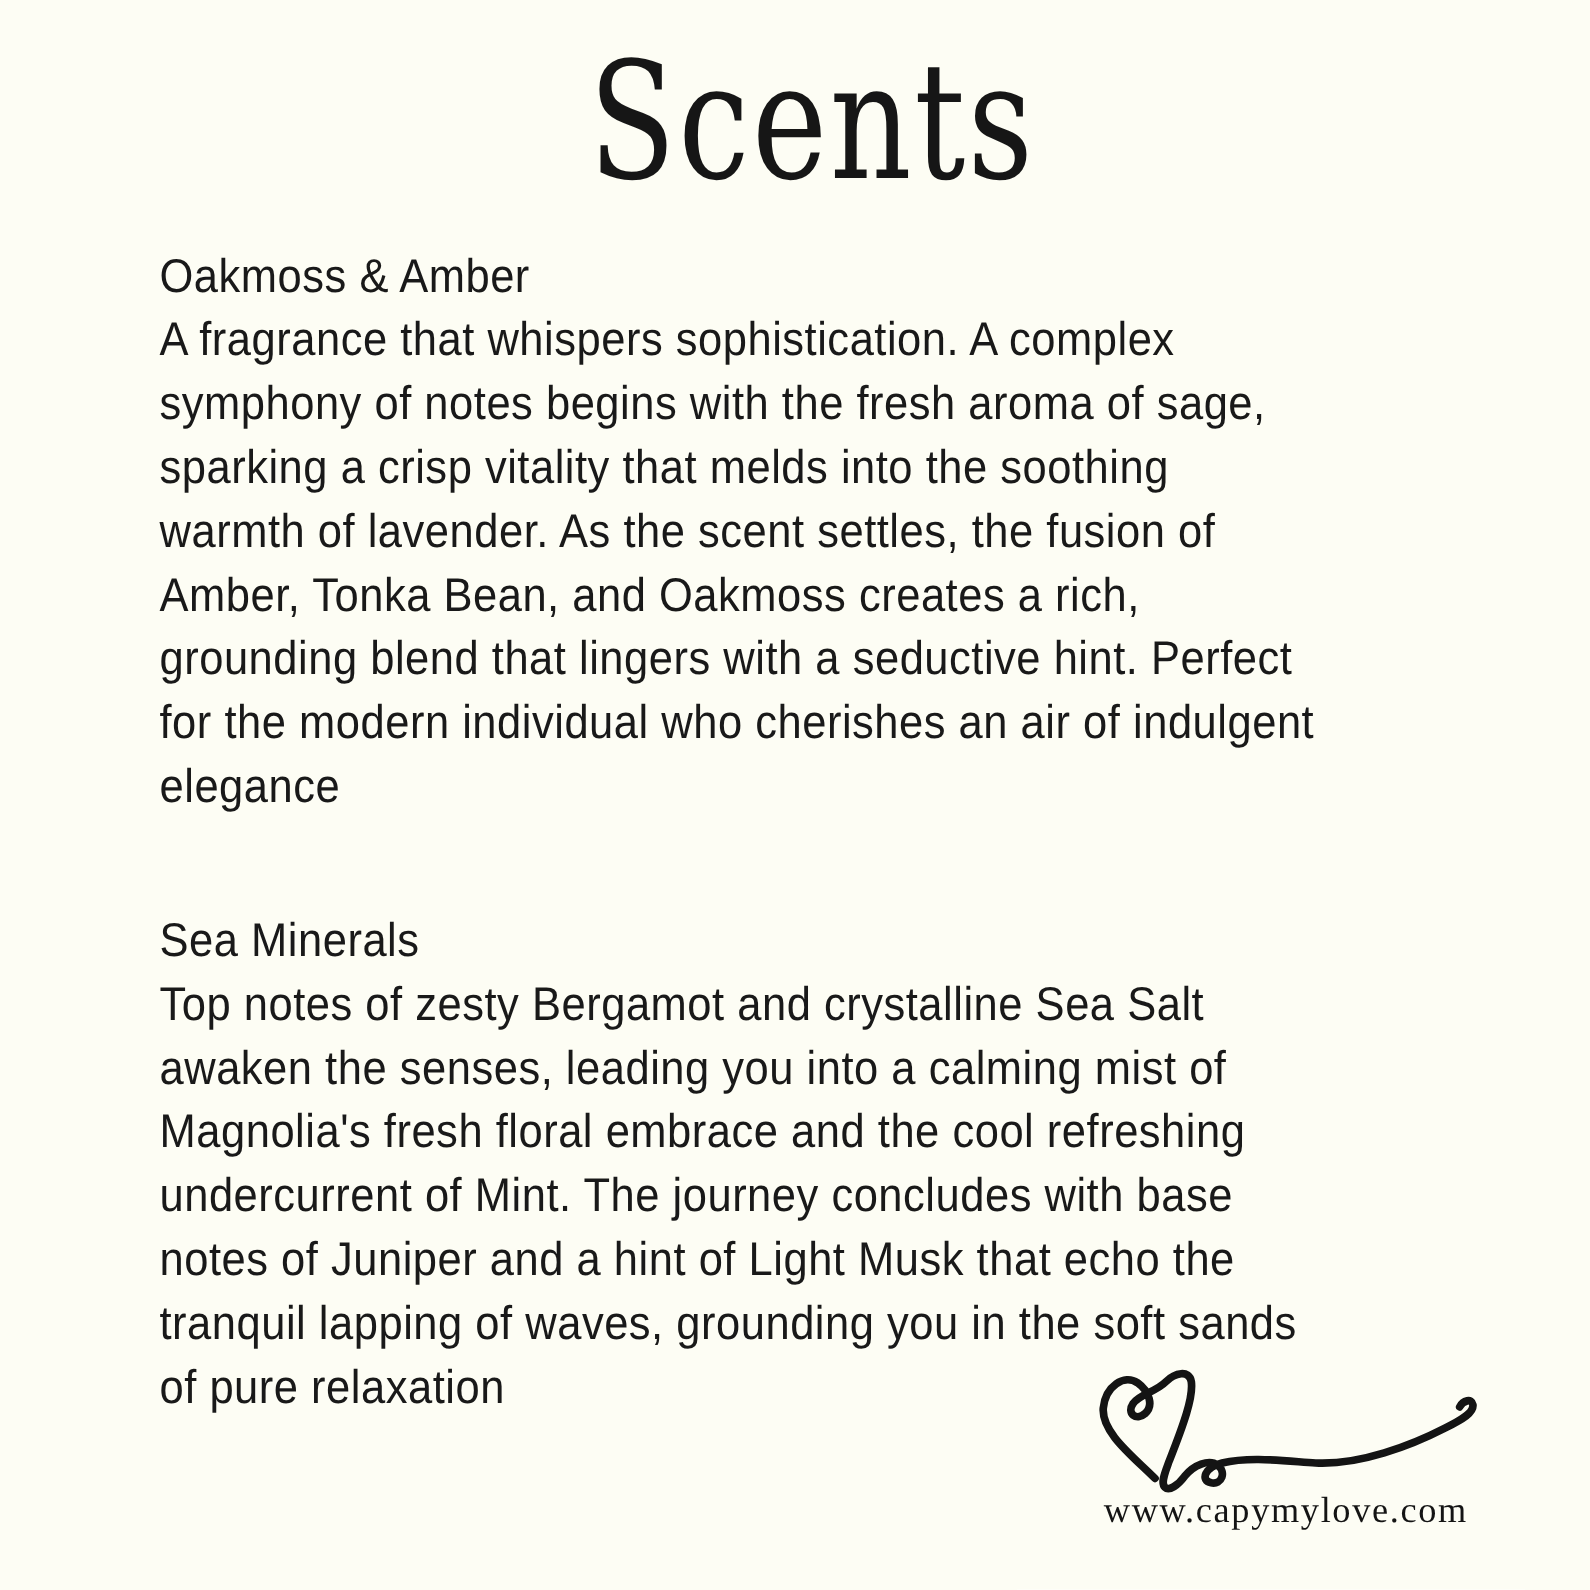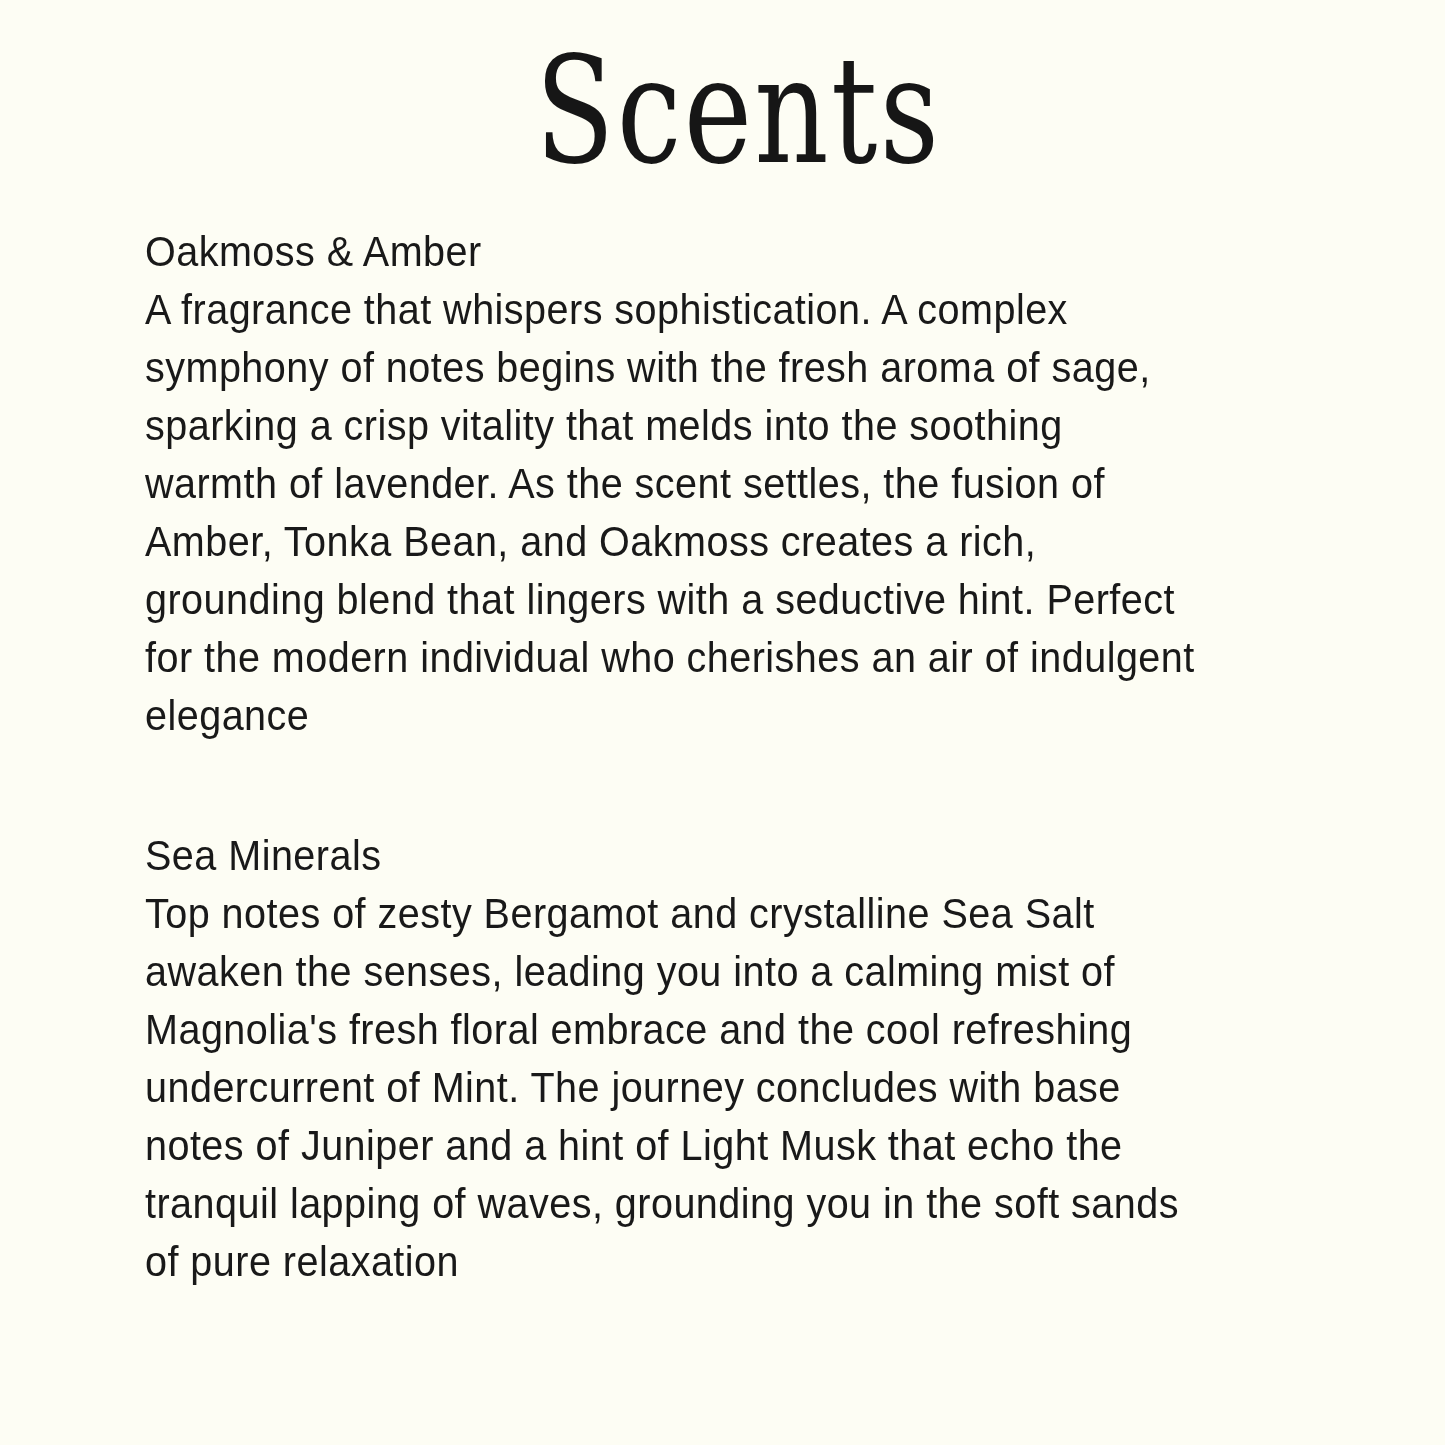--- a/index.html
+++ b/index.html
@@ -105,14 +105,36 @@
 awaken the senses, leading you into a calming mist of
 Magnolia's fresh floral embrace and the cool refreshing
 undercurrent of Mint. The journey concludes with base
 notes of Juniper and a hint of Light Musk that echo the
 tranquil lapping of waves, grounding you in the soft sands
 of pure relaxation</div>
     </section>
 
   </main>
 
+  <div class="signature">
+    <svg viewBox="0 0 360 120" fill="none" stroke="#141414" stroke-width="7" stroke-linecap="round" stroke-linejoin="round">
+      <path d="M 62 104
+               C 42 84, 13 62, 15 40
+               C 17 20, 34 9, 46 17
+               C 57 25, 61 38, 53 45
+               C 45 52, 36 45, 42 36
+               C 48 27, 62 26, 72 16
+               C 80 8, 93 5, 95 16
+               C 97 30, 88 55, 75 88
+               C 71 99, 67 108, 71 112
+               C 75 116, 83 110, 89 102
+               C 97 92, 111 86, 119 92
+               C 127 98, 123 110, 113 108
+               C 103 106, 107 94, 123 90
+               C 148 84, 178 88, 208 90
+               C 248 92, 295 74, 326 58
+               C 342 50, 352 44, 351 37
+               C 350 31, 342 33, 339 39"></path>
+    </svg>
+    <div class="website">www.capymylove.com</div>
+  </div>
 
 </div>
 
 </body></html>

